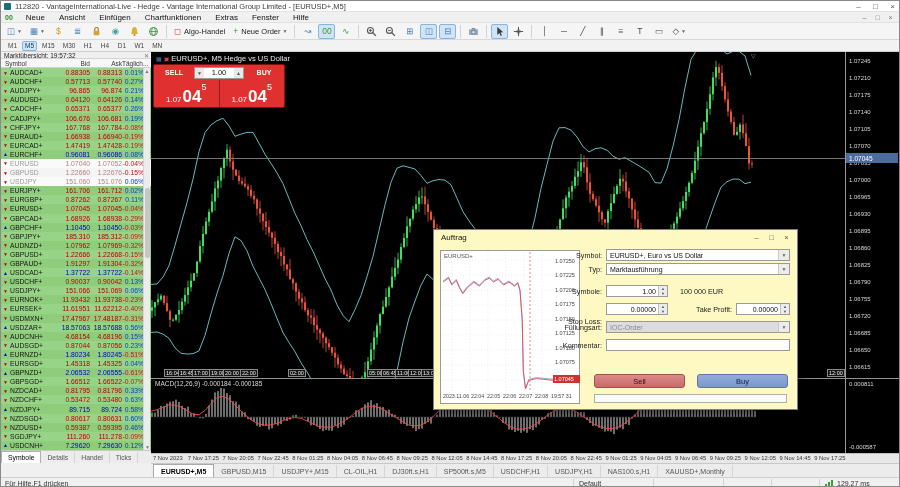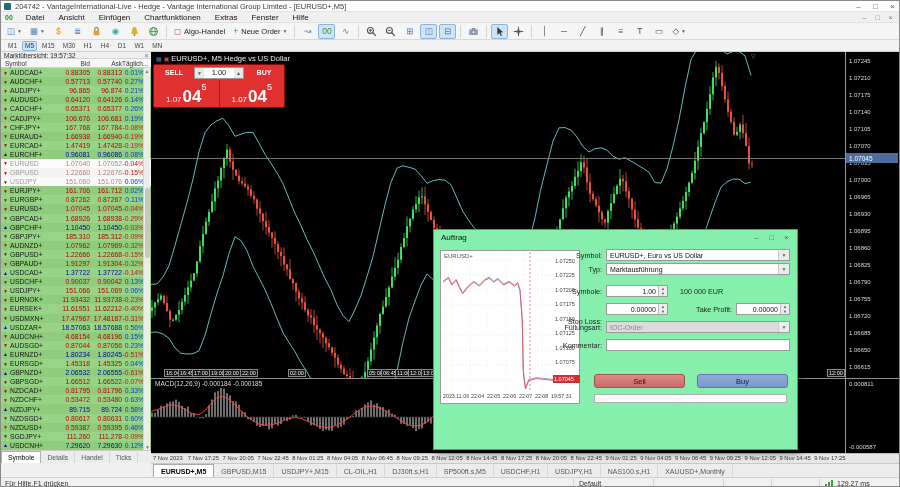--- a/index.html
+++ b/index.html
@@ -79,21 +79,21 @@
   .oc-vol{width:50px;height:12px;background:#fff;border:1px solid #999;color:#111;display:flex;align-items:center;font-size:7.5px;}
   .oc-volbtn{width:9px;text-align:center;color:#555;font-size:5px;background:#e8e8e8;height:100%;display:flex;align-items:center;justify-content:center;}
   .oc-volval{flex:1;text-align:center;}
   .oc-prices{display:flex;height:27px;}
   .oc-price{flex:1;display:flex;align-items:flex-end;justify-content:center;padding-bottom:3px;}
   .oc-price .sm{font-size:8px;margin-right:1px;}
   .oc-price .bg{font-size:17px;font-weight:bold;line-height:15px;}
   .oc-price .sp{font-size:9px;align-self:flex-start;margin-top:2px;}
   .oc-div{width:1px;background:rgba(0,0,0,.35);}
   
-  .dialog{position:absolute;left:432px;top:228px;width:365px;height:221px;background:#86efac;
+  .dialog{position:absolute;left:432px;top:228px;width:365px;height:181px;background:#fef9c3;
           border:1px solid #808080;box-shadow:3px 3px 8px rgba(0,0,0,.45);z-index:50;}
   .dlg-title{position:absolute;left:0;top:0;width:100%;height:15px;display:flex;align-items:center;
              font-size:8px;color:#111;padding-left:7px;}
   .dlg-ctrls{margin-left:auto;display:flex;margin-right:3px;}
   .dlg-ctrl{width:15px;text-align:center;font-size:7.5px;color:#555;}
   .mini{position:absolute;left:6px;top:20px;width:140px;height:154px;background:#fff;border:1px solid #9a9a9a;}
   .mini-sym{position:absolute;left:3px;top:2px;font-size:6px;color:#555;z-index:2;}
   .mini-labels span{position:absolute;left:114px;font-size:5.5px;color:#444;}
   .mini-tag{position:absolute;left:112px;width:27px;height:8px;background:#d03030;color:#fff;font-size:5.5px;
             line-height:8px;padding-left:1px;}
@@ -131,32 +131,32 @@
   .sb-bars i{display:block;width:2px;background:#2fa52f;margin-right:1px;}
   svg{display:block;}
 </style>
 </head>
 <body>
 
 <div class="app">
 
   <div class="titlebar">
     <span class="appicon"></span>
-    <span>204742 - VantageInternational-Live - Hedge - Vantage International Group Limited - [EURUSD+,M5]</span>
+    <span>112820 - VantageInternational-Live - Hedge - Vantage International Group Limited - [EURUSD+,M5]</span>
     <span class="wctrls" id="wctrls">
         <span class="wctrl">–</span>
         <span class="wctrl">□</span>
         <span class="wctrl">×</span>
       </span>
   </div>
 
   <div class="menubar">
     <span class="mticon">00</span>
     <span id="menu-items" style="display:flex;">
-        <span class="menu-item">Datei</span>
+        <span class="menu-item">Neue</span>
         <span class="menu-item">Ansicht</span>
         <span class="menu-item">Einfügen</span>
         <span class="menu-item">Chartfunktionen</span>
         <span class="menu-item">Extras</span>
         <span class="menu-item">Fenster</span>
         <span class="menu-item">Hilfe</span>
       </span>
     <span class="mdictrls" id="mdictrls">
         <span class="mdictrl">–</span>
         <span class="mdictrl">□</span>

